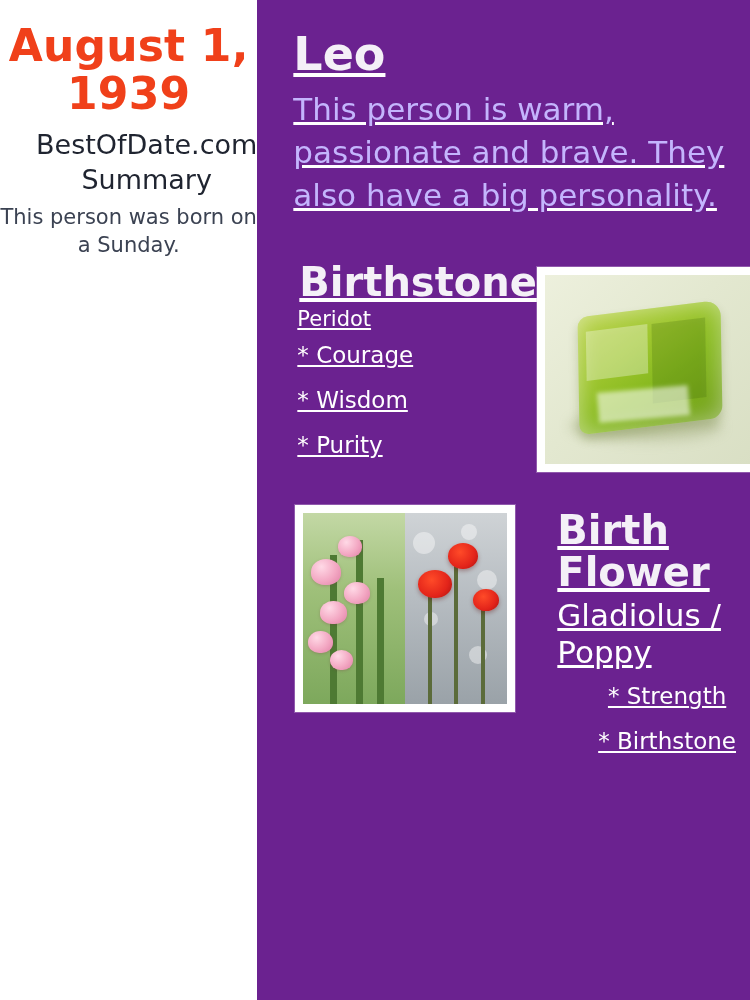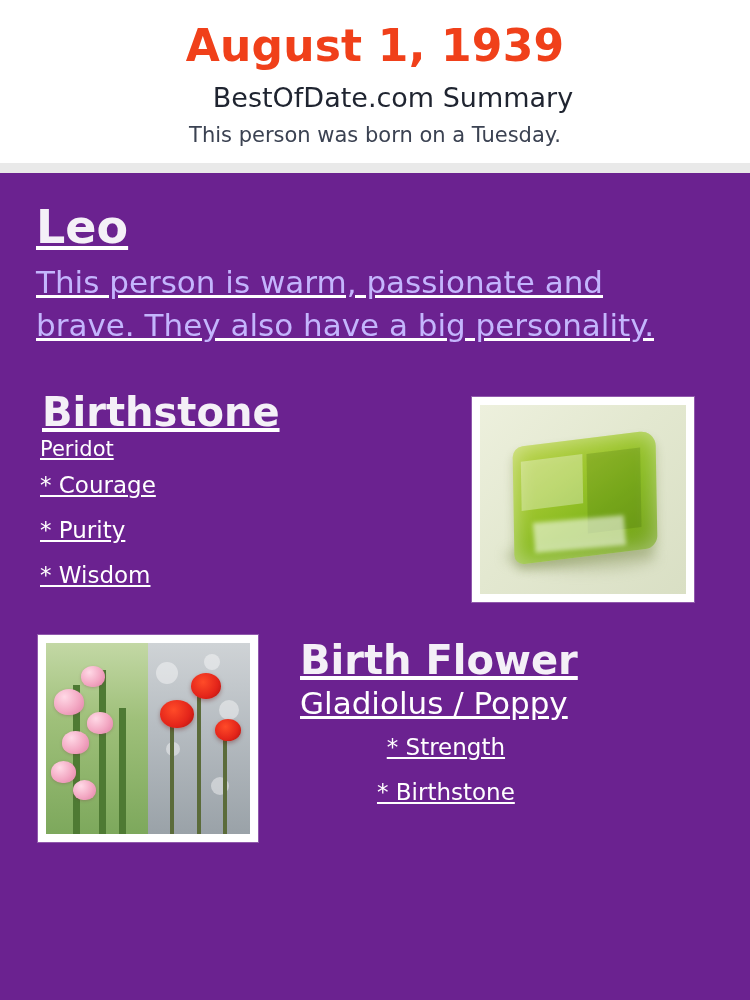--- a/index.html
+++ b/index.html
@@ -12,21 +12,20 @@
     background: #ffffff;
     font-family: "DejaVu Sans", sans-serif;
     overflow: hidden;
   }
 
   .page {
     width: 750px;
     height: 1000px;
     position: relative;
     display: flex;
-    flex-direction: column;
   }
 
   
   .header {
     background: #ffffff;
     padding: 22px 0 14px 0;
     text-align: center;
   }
   .header-date {
     color: #f0401a;
@@ -287,37 +286,37 @@
   }
 </style>
 </head>
 <body>
 
 <div class="page">
 
   <div class="header">
     <div class="header-date">August 1, 1939</div>
     <div class="header-site">BestOfDate.com Summary</div>
-    <div class="header-sub">This person was born on a Tuesday.</div>
+    <div class="header-sub">This person was born on a Sunday.</div>
   </div>
 
   <div class="divider"></div>
 
   <div class="panel">
 
     <div class="sign-name">Leo</div>
     <div class="sign-desc">This person is warm, passionate and brave. They also have a big personality.</div>
 
     <div class="stone-block">
       <div class="stone-text">
         <div class="block-title">Birthstone</div>
         <div class="block-sub">Peridot</div>
         <div class="bullet">* Courage</div>
+        <div class="bullet">* Wisdom</div>
         <div class="bullet">* Purity</div>
-        <div class="bullet">* Wisdom</div>
       </div>
       <div class="photo-frame stone-frame">
         <div class="stone-img">
           <div class="shadow"></div>
           <div class="gem"></div>
           <div class="facet1"></div>
           <div class="facet2"></div>
           <div class="facet3"></div>
         </div>
       </div>

